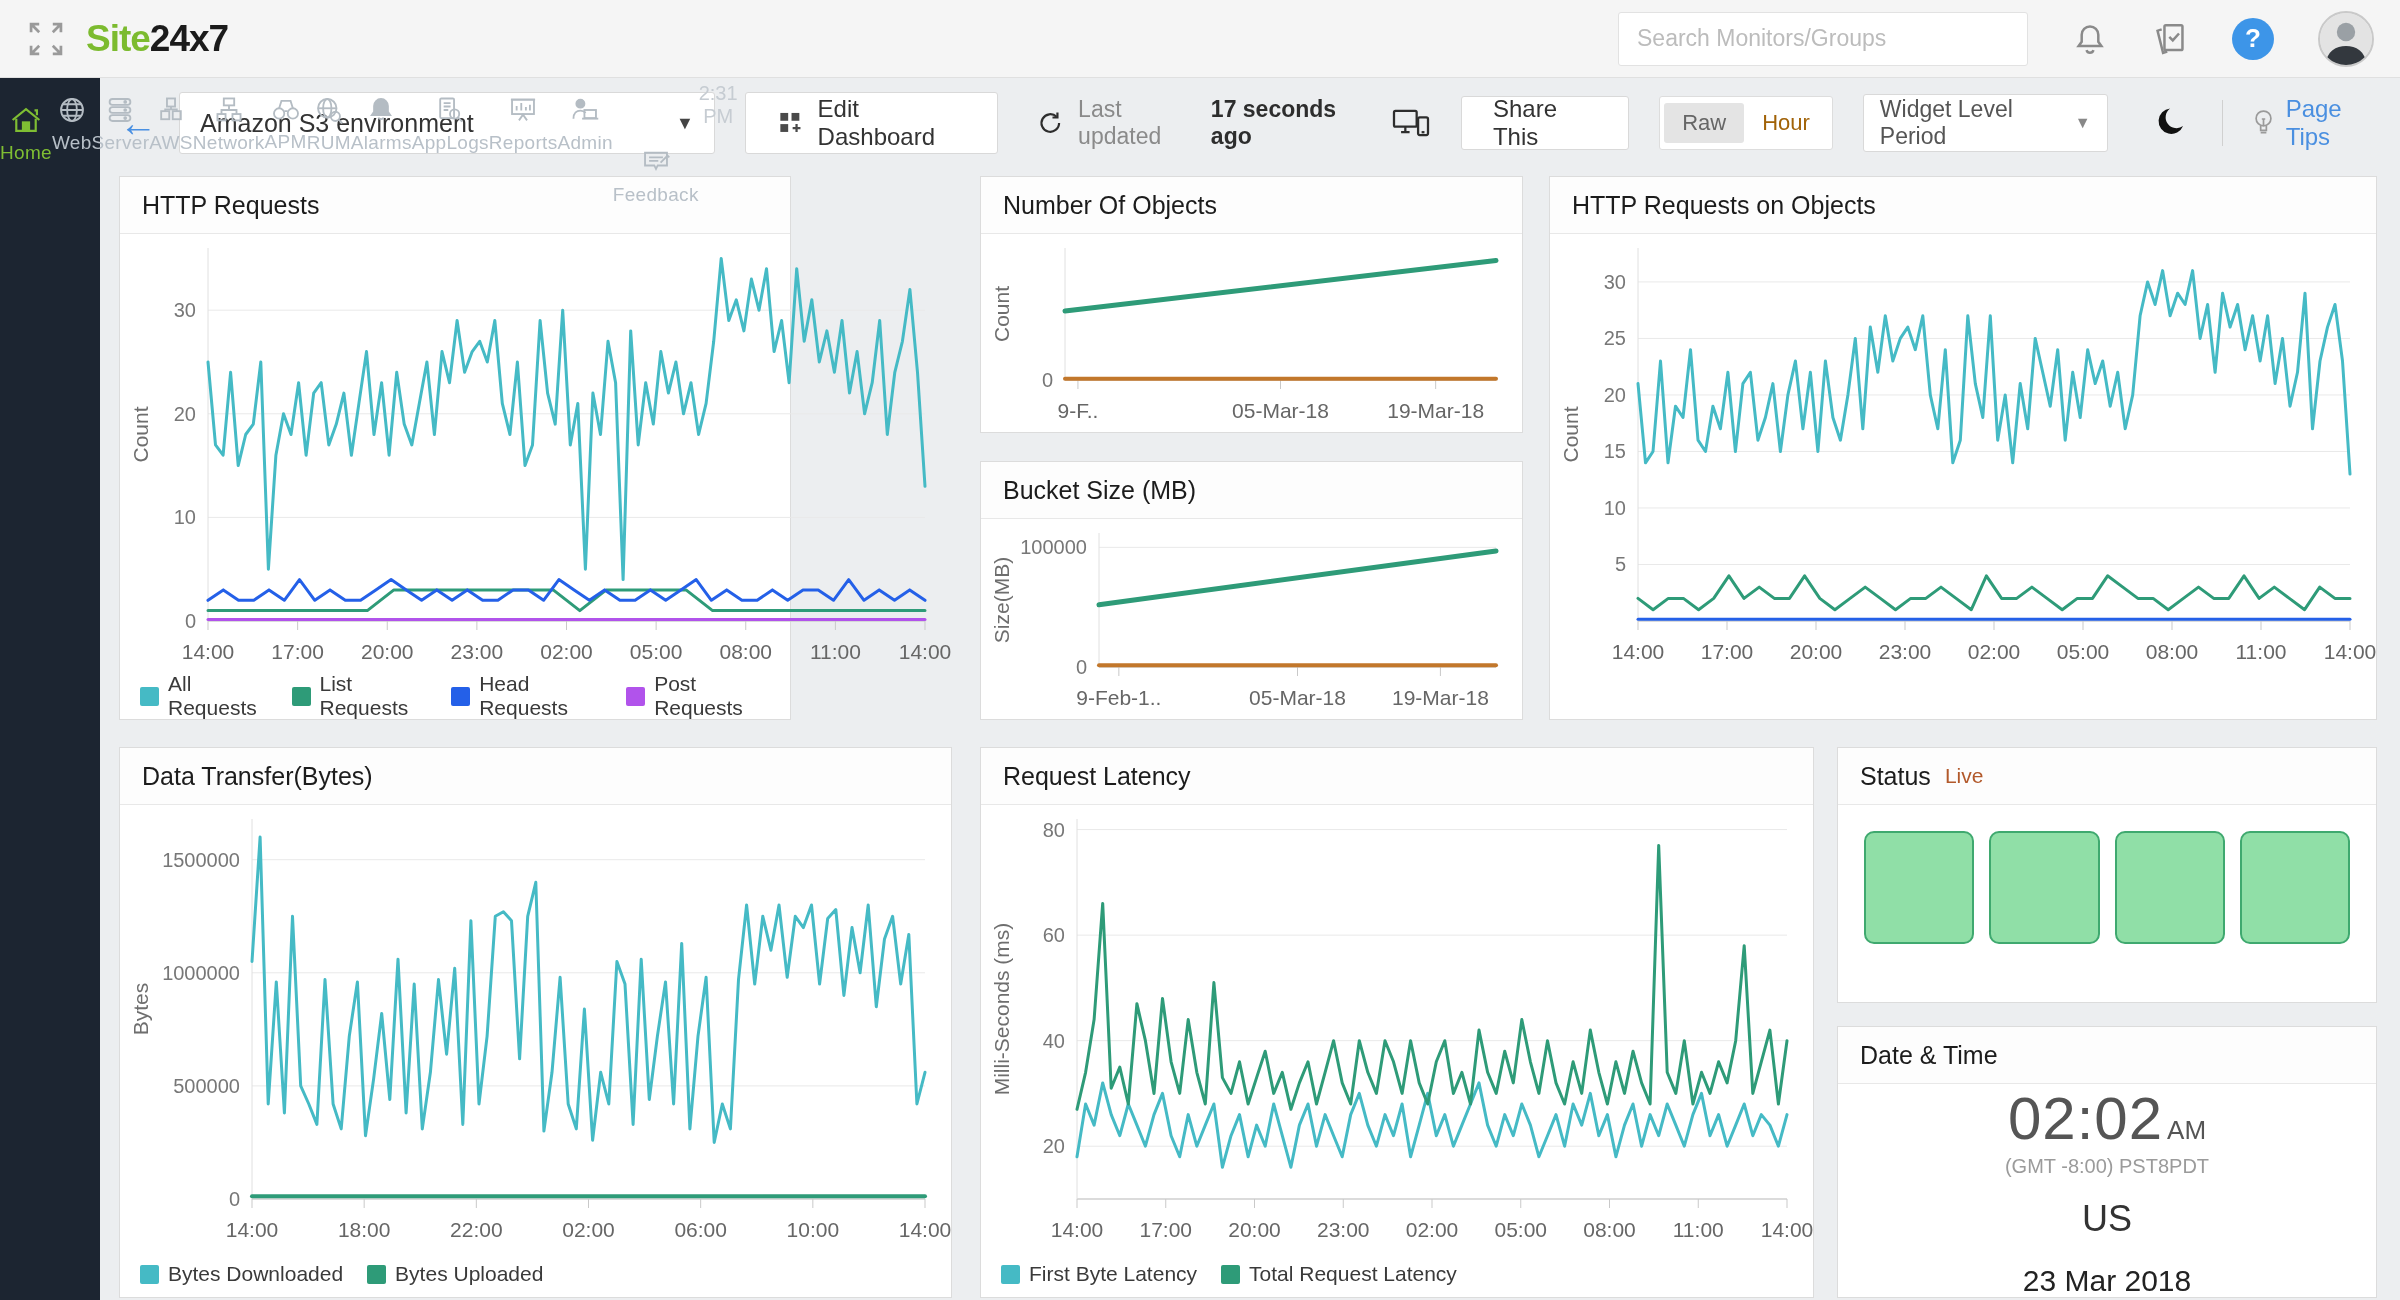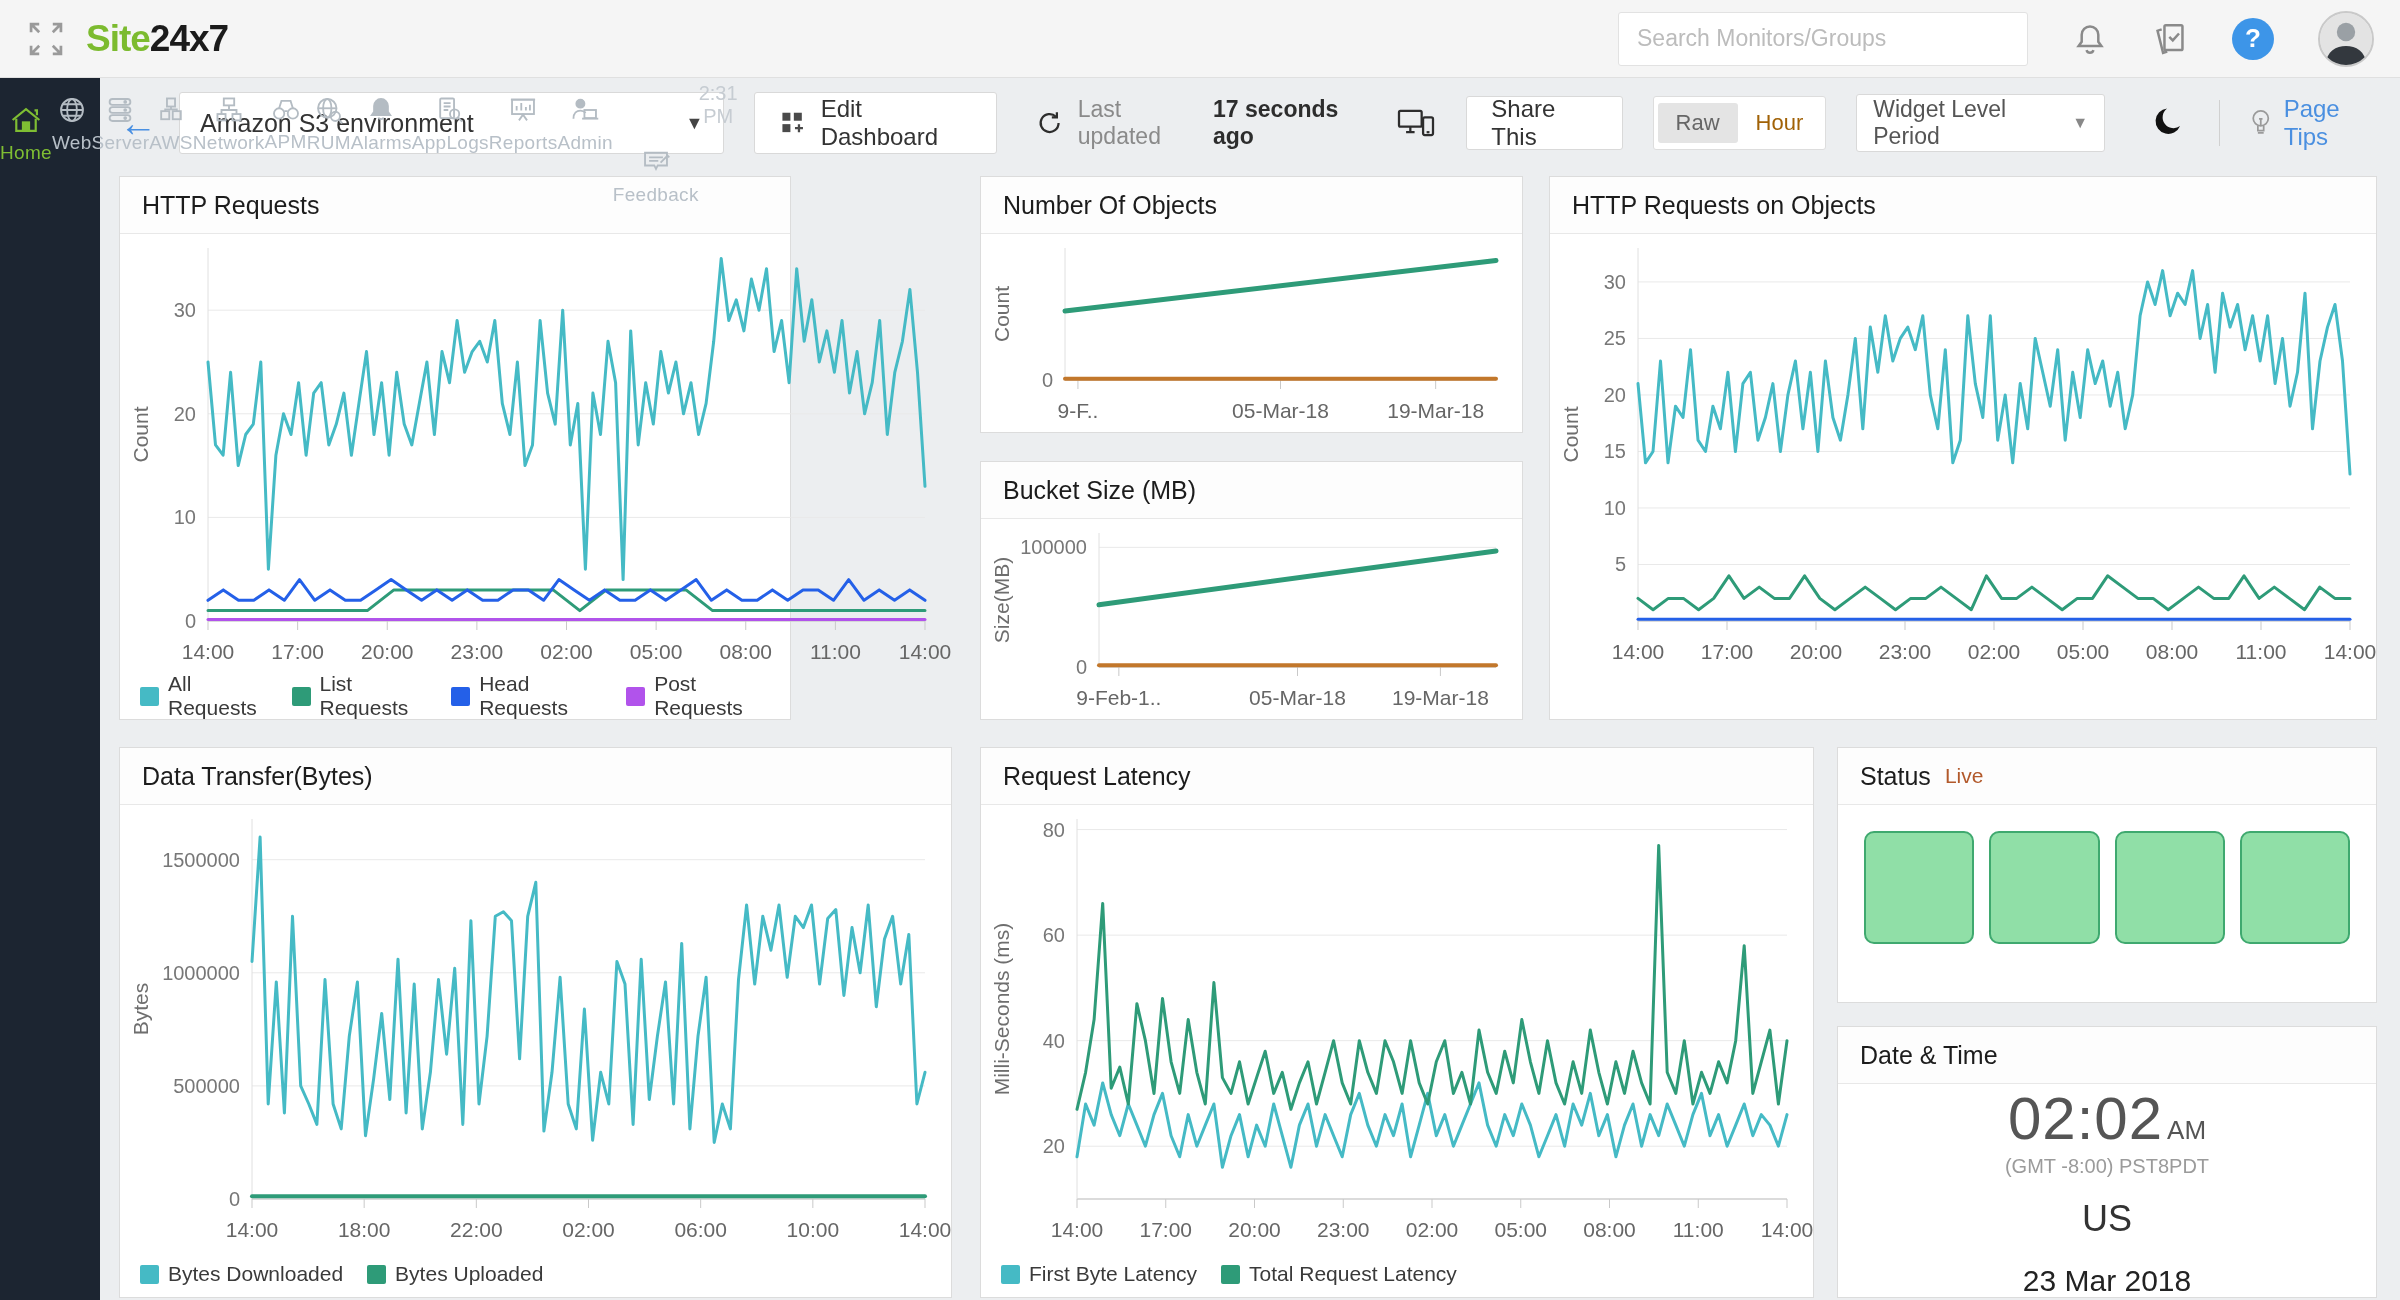--- a/index.html
+++ b/index.html
@@ -26,21 +26,21 @@
   .nav-label { font-size:19px; color:#b8c0c8; letter-spacing:.3px; }
   .nav-item.active .nav-label { color:#7fbe33; }
   .nav-feedback { margin-top:52px; }
   .sb-time { margin-top:4px; text-align:center; font-size:20px; color:#c6ccd2; }
 
   
   .toolbar { position:absolute; left:119px; top:90px; width:2262px; height:66px; display:flex; align-items:center; }
   .back-arrow { font-size:38px; color:#4a90e2; margin-right:22px; cursor:pointer; line-height:1; }
   .dash-select { width:590px; height:62px; background:#fff; border:1px solid #d9d9d9; border-radius:3px; display:flex; align-items:center; padding:16px 20px; font-size:25px; color:#333; cursor:pointer; }
   .dash-select .caret { margin-left:auto; font-size:18px; color:#444; }
-  .btn { height:58px; background:#fff; border:1px solid #d9d9d9; border-radius:3px; display:flex; align-items:center; padding:0 24px; font-size:24px; color:#333; cursor:pointer; }
+  .btn { height:58px; background:#fff; border:1px solid #d9d9d9; border-radius:3px; display:flex; align-items:center; padding:0 31px; font-size:24px; color:#333; cursor:pointer; }
   .edit-dash { margin-left:30px; height:62px; gap:14px; }
   .refresh-group { margin-left:38px; display:flex; align-items:center; gap:14px; }
   .lu-gray { font-size:23px; color:#8a8a8a; }
   .lu-bold { font-size:23px; color:#2d2d2d; font-weight:bold; }
   .devices { margin-left:26px; cursor:pointer; }
   .share-btn { margin-left:30px; height:54px; }
   .seg-group { margin-left:30px; height:54px; background:#fff; border:1px solid #ddd; border-radius:3px; display:flex; align-items:center; padding:0 4px; }
   .seg { font-size:22px; padding:7px 18px; border-radius:3px; cursor:pointer; }
   .seg.active { background:#e4e4e4; color:#666; }
   .seg.idle { color:#a16207; }

